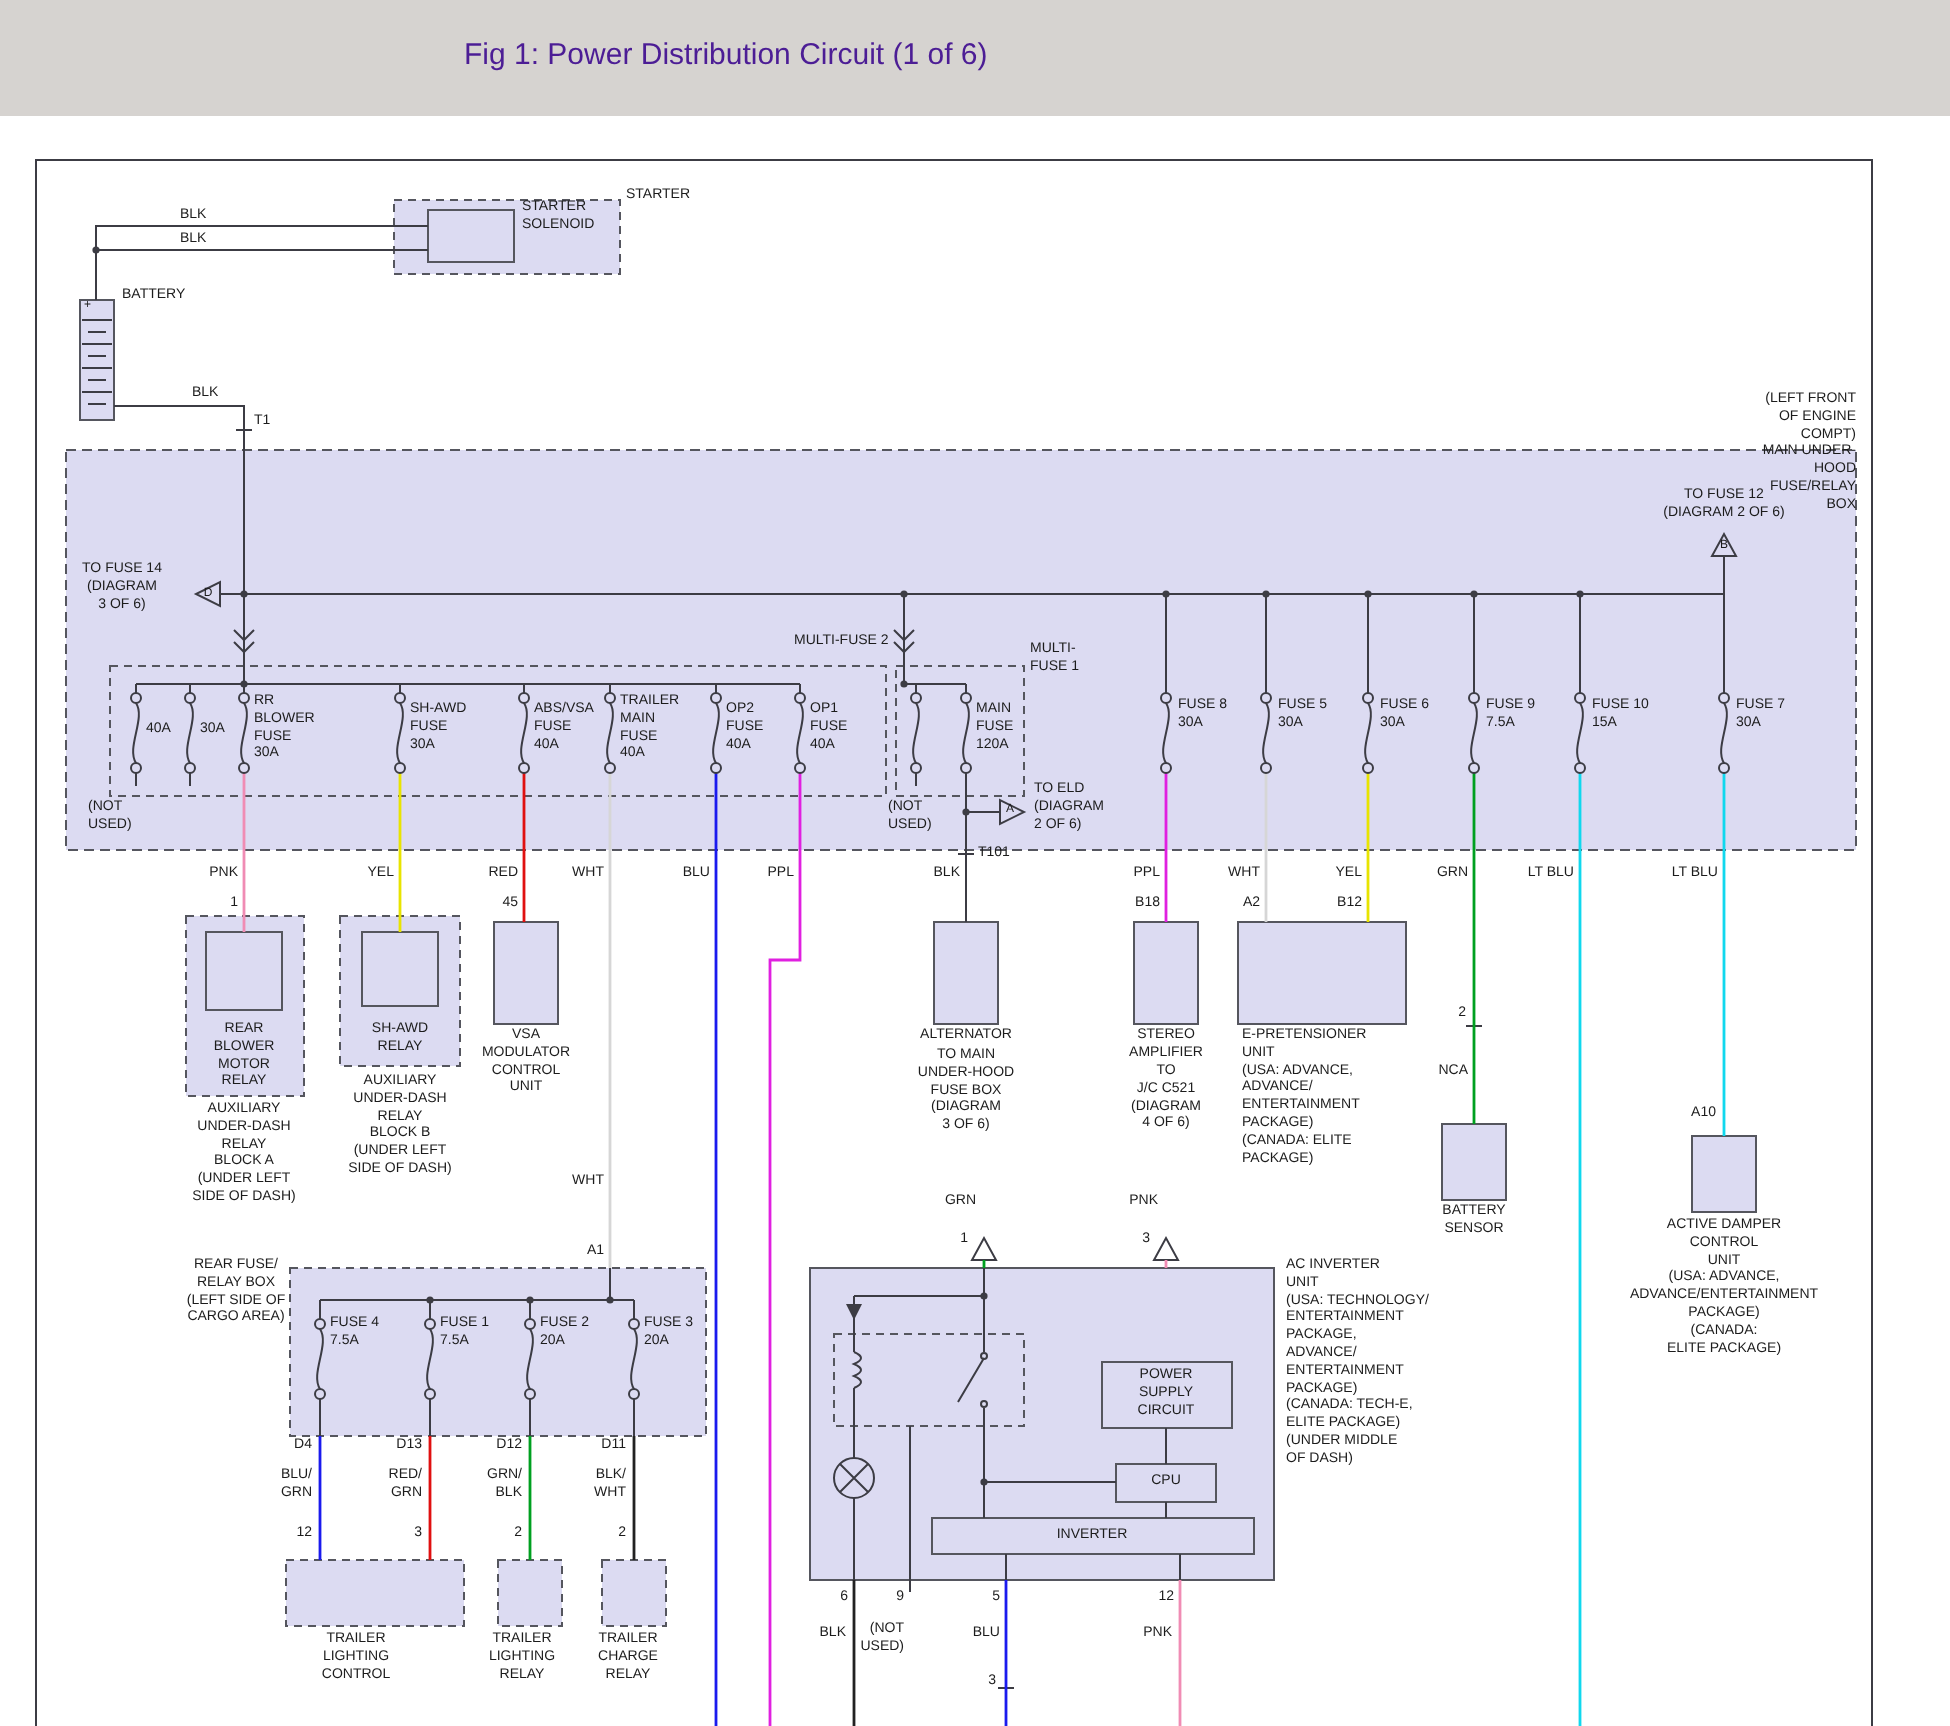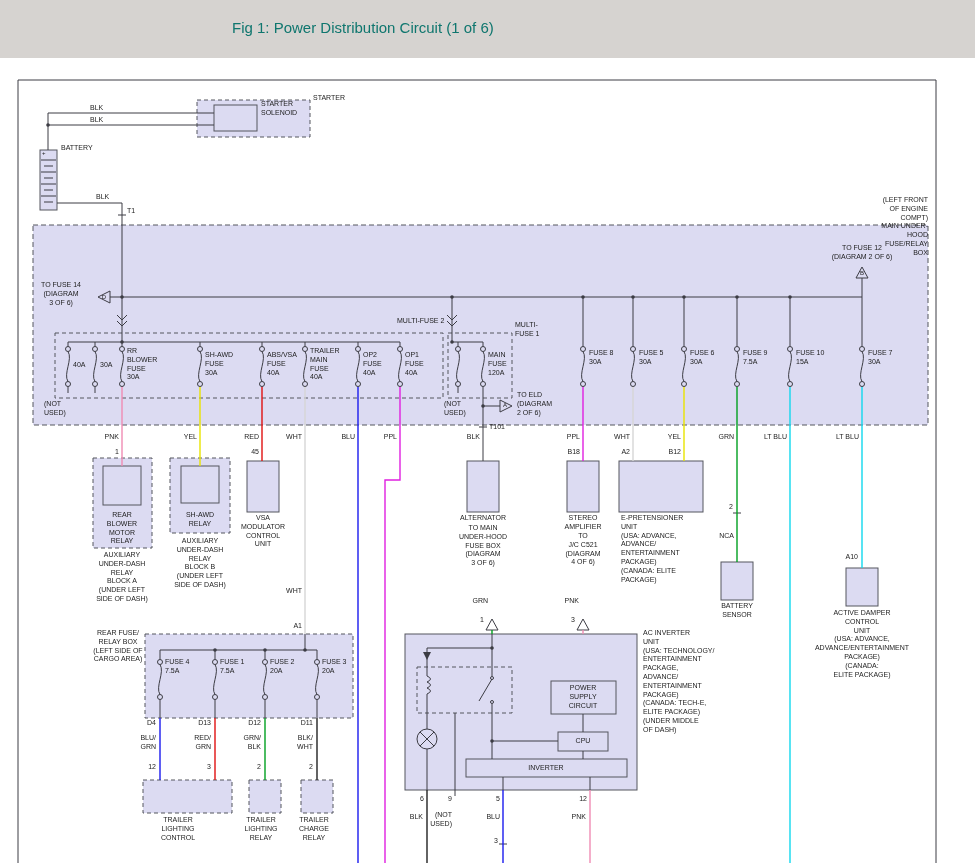--- a/index.html
+++ b/index.html
@@ -1,19 +1,19 @@
 <!DOCTYPE html>
 <html><head>
 <meta charset="utf-8">
 <style>
   html,body{margin:0;padding:0;background:#fff}
   .screen{position:relative;width:975px;height:863px;background:#ffffff;overflow:hidden;
           font-family:"Liberation Sans",sans-serif}
   .titlebar{position:absolute;left:0;top:0;width:975px;height:58px;background:#d6d3d0}
-  .title{position:absolute;left:232px;top:19px;font-size:15px;color:#0f766e;white-space:nowrap}
+  .title{position:absolute;left:232px;top:19px;font-size:15px;color:#4c1d95;white-space:nowrap}
   .diagram-svg{position:absolute;left:0;top:0}
   .lbl{position:absolute;font-size:7px;line-height:8.8px;color:#1c1c1c;white-space:pre-line}
   .c{transform:translateX(-50%);text-align:center}
   .r{transform:translateX(-100%);text-align:right}
   .tiny{font-size:6px;line-height:6px}
 </style>
 </head>
 <body>
 
 <div class="screen">

